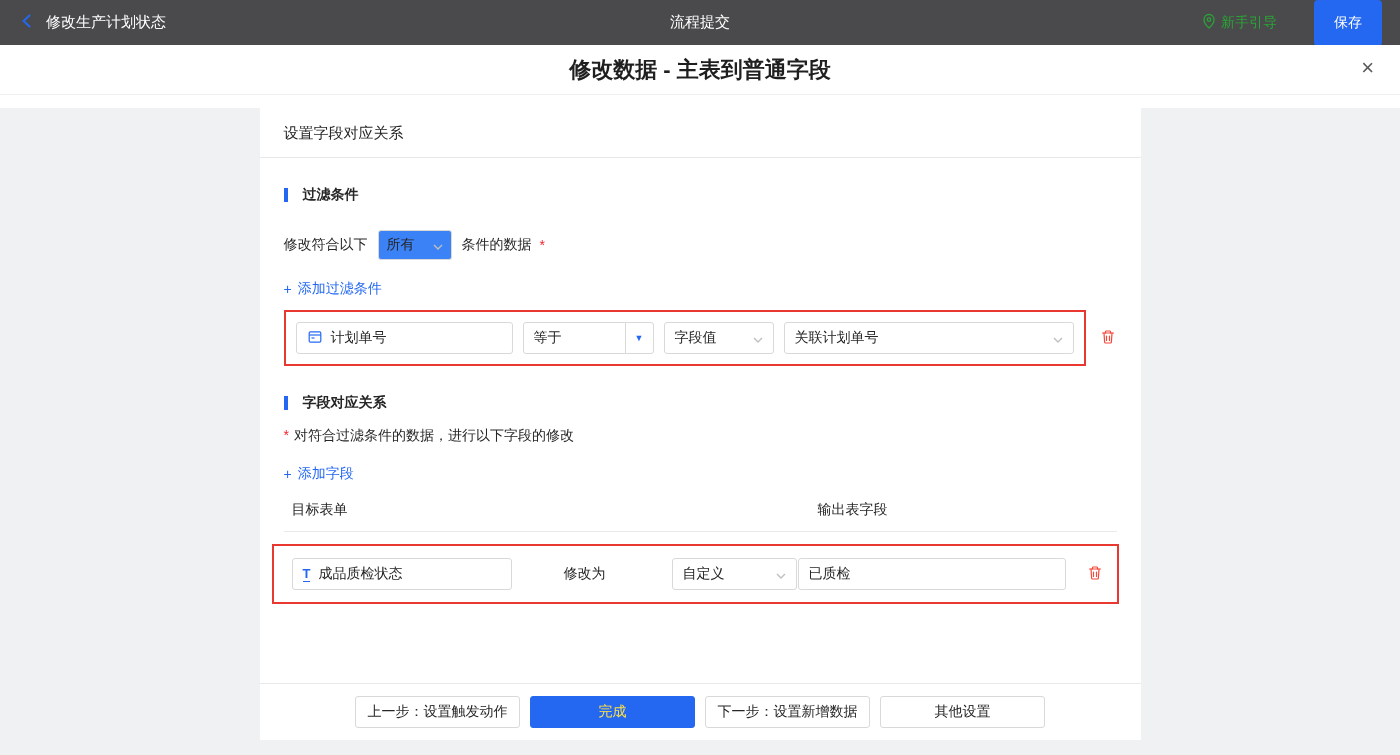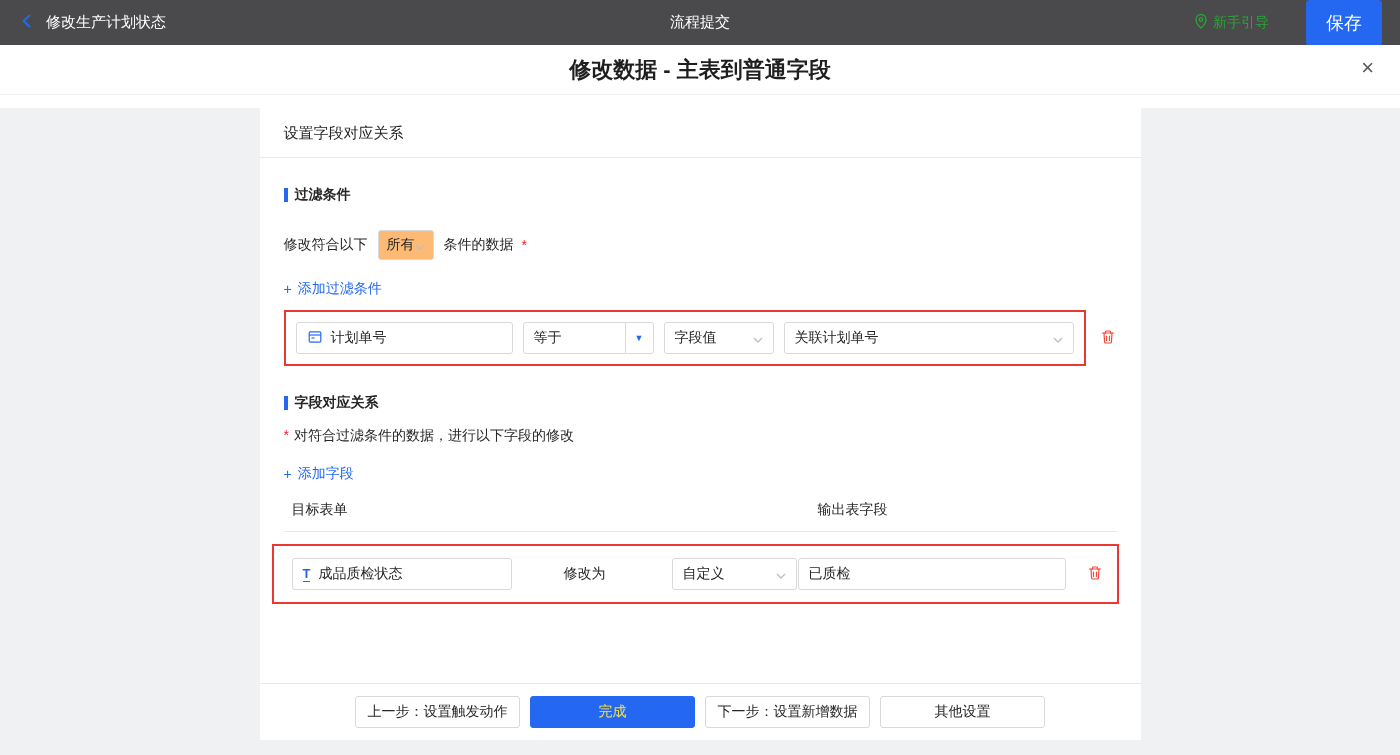--- a/index.html
+++ b/index.html
@@ -8,45 +8,45 @@
 
   
   .topbar { height:45px; background:#4a4a4c; display:flex; align-items:center; padding:0 18px; }
   .topbar-left { display:flex; align-items:center; gap:10px; flex:1; }
   .back-btn { display:flex; align-items:center; cursor:pointer; background:none; border:none; }
   .topbar-title { color:#ffffff; font-size:15px; }
   .topbar-center { color:#ffffff; font-size:15px; }
   .topbar-right { flex:1; display:flex; justify-content:flex-end; align-items:center; gap:37px; }
   .guide-link { display:flex; align-items:center; gap:5px; color:#2aa335; font-size:14px; cursor:pointer; }
   .save-btn { background:#2468f2; color:#fff; border:none; height:46px; padding:0 20px;
-    border-radius:4px; font-size:18px; cursor:pointer; }
+    border-radius:4px; font-size:14px; cursor:pointer; }
 
   
   .dialog-header { height:50px; background:#fff; display:flex; align-items:center;
     justify-content:center; position:relative; border-bottom:1px solid #f0f0f0; }
   .dialog-title { font-size:22px; font-weight:700; color:#1f1f1f;text-align:center; }
   .close-btn { position:absolute; right:26px; top:12px; font-size:22px; color:#595959;
     background:none; border:none; cursor:pointer; line-height:1; }
 
   
   .content { height:660px; background:#f0f1f2; }
   .card { width:881px; height:632px; margin:13px auto 0; background:#fff;
     display:flex; flex-direction:column; }
   .card-header { height:50px; line-height:50px; padding:0 24px; font-size:15px;
     color:#262626; border-bottom:1px solid #e9e9e9; }
   .card-body { flex:1; padding:0 24px; }
 
   .section-title { display:flex; align-items:center; margin-top:28px; font-size:14px;
-    font-weight:700; color:#262626; }
+    font-weight:700; color:#262626;gap:8px; }
   .section-bar { width:4px; height:14px; background:#2468f2; margin-right:7px; }
 
   .match-row { display:flex; align-items:center; margin-top:26px; font-size:14px; }
-  .mini-select { width:56px; height:30px; border:1px solid #d9d9d9; border-radius:3px;
+  .mini-select { width:74px; height:30px; border:1px solid #d9d9d9; border-radius:3px;
     margin:0 10px; padding:0 8px; display:flex; align-items:center;
-    justify-content:space-between; cursor:pointer; background:#fdba74; }
+    justify-content:space-between; cursor:pointer; background:#3b82f6; }
   .asterisk { color:#f5222d; margin-left:8px; font-size:14px; }
 
   .add-link { display:flex; width:max-content; align-items:center; gap:6px; margin-top:20px;
     color:#2468f2; font-size:14px; cursor:pointer; }
 
   .annotation-box { border:2px solid #e8382f; }
   .filter-row { display:flex; align-items:center; margin-top:12px; }
   .filter-box { display:flex; align-items:center; gap:10px; padding:10px; background:#fff; }
 
   .input-box { height:32px; border:1px solid #d9d9d9; border-radius:3px; display:flex;

